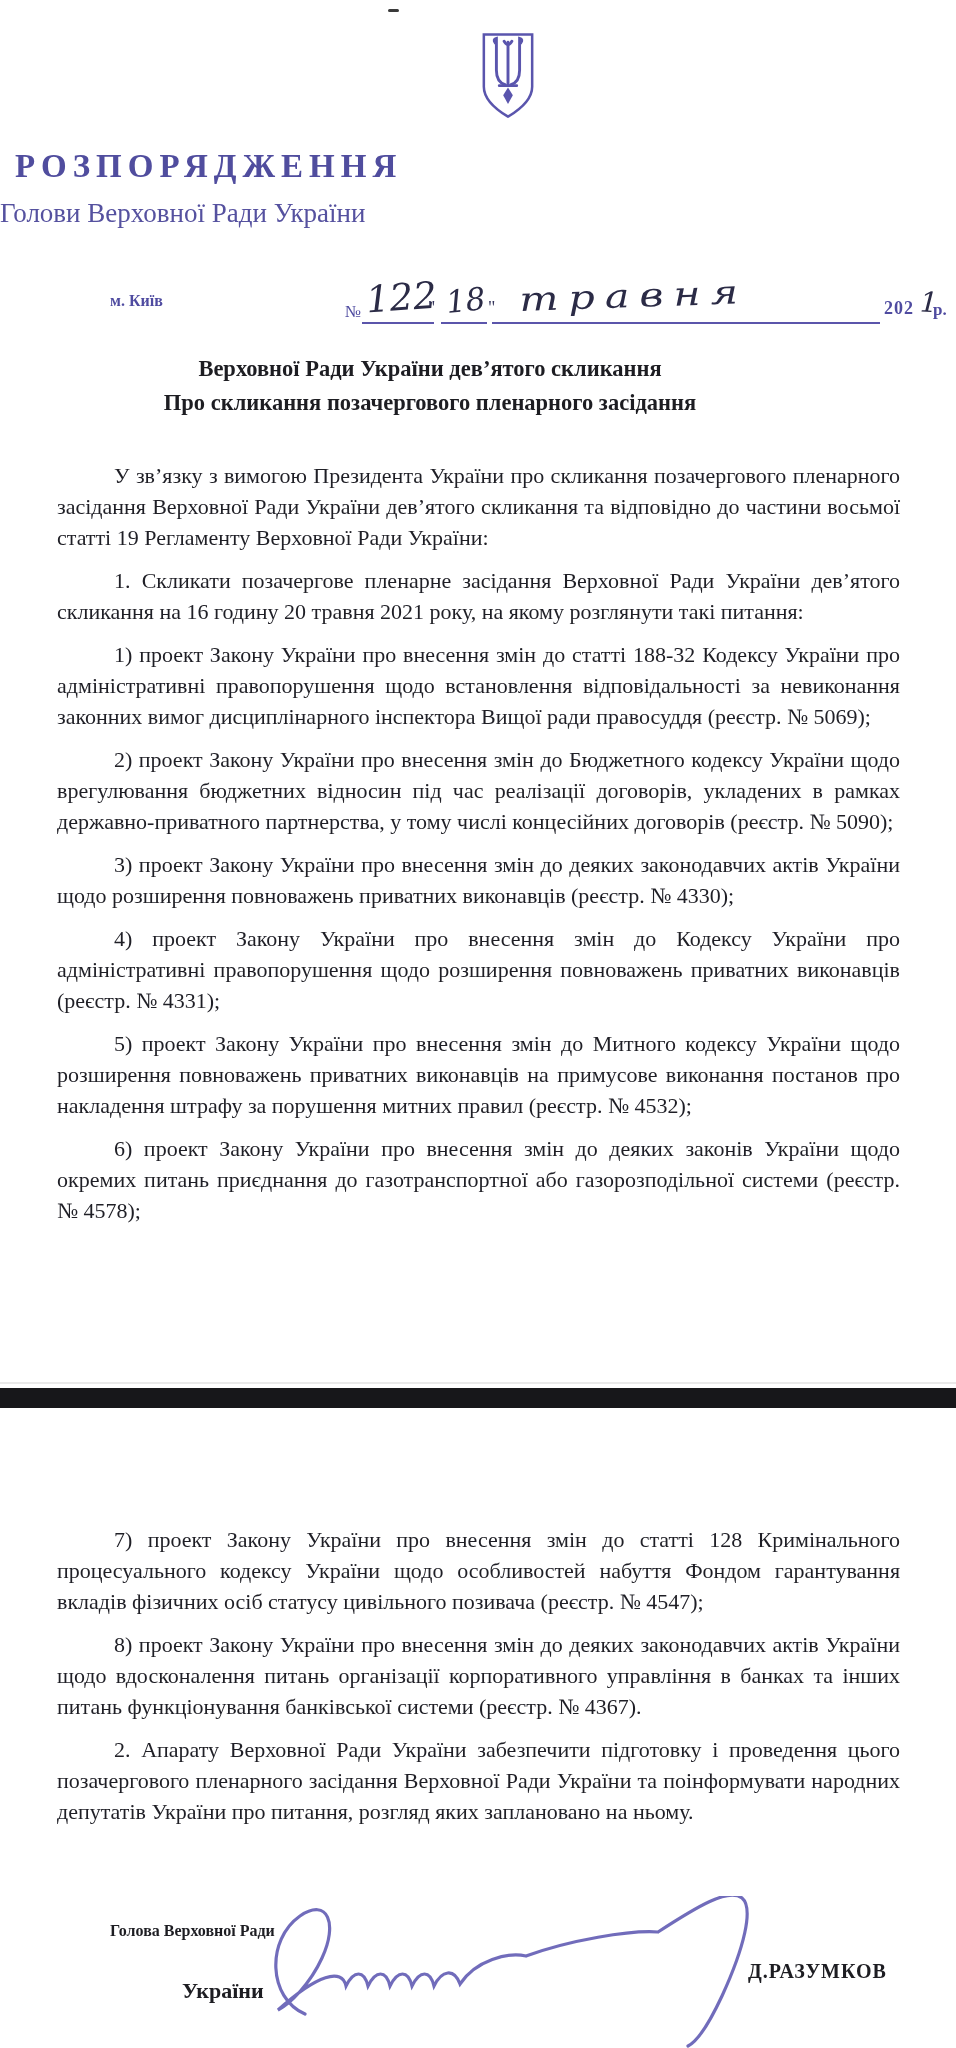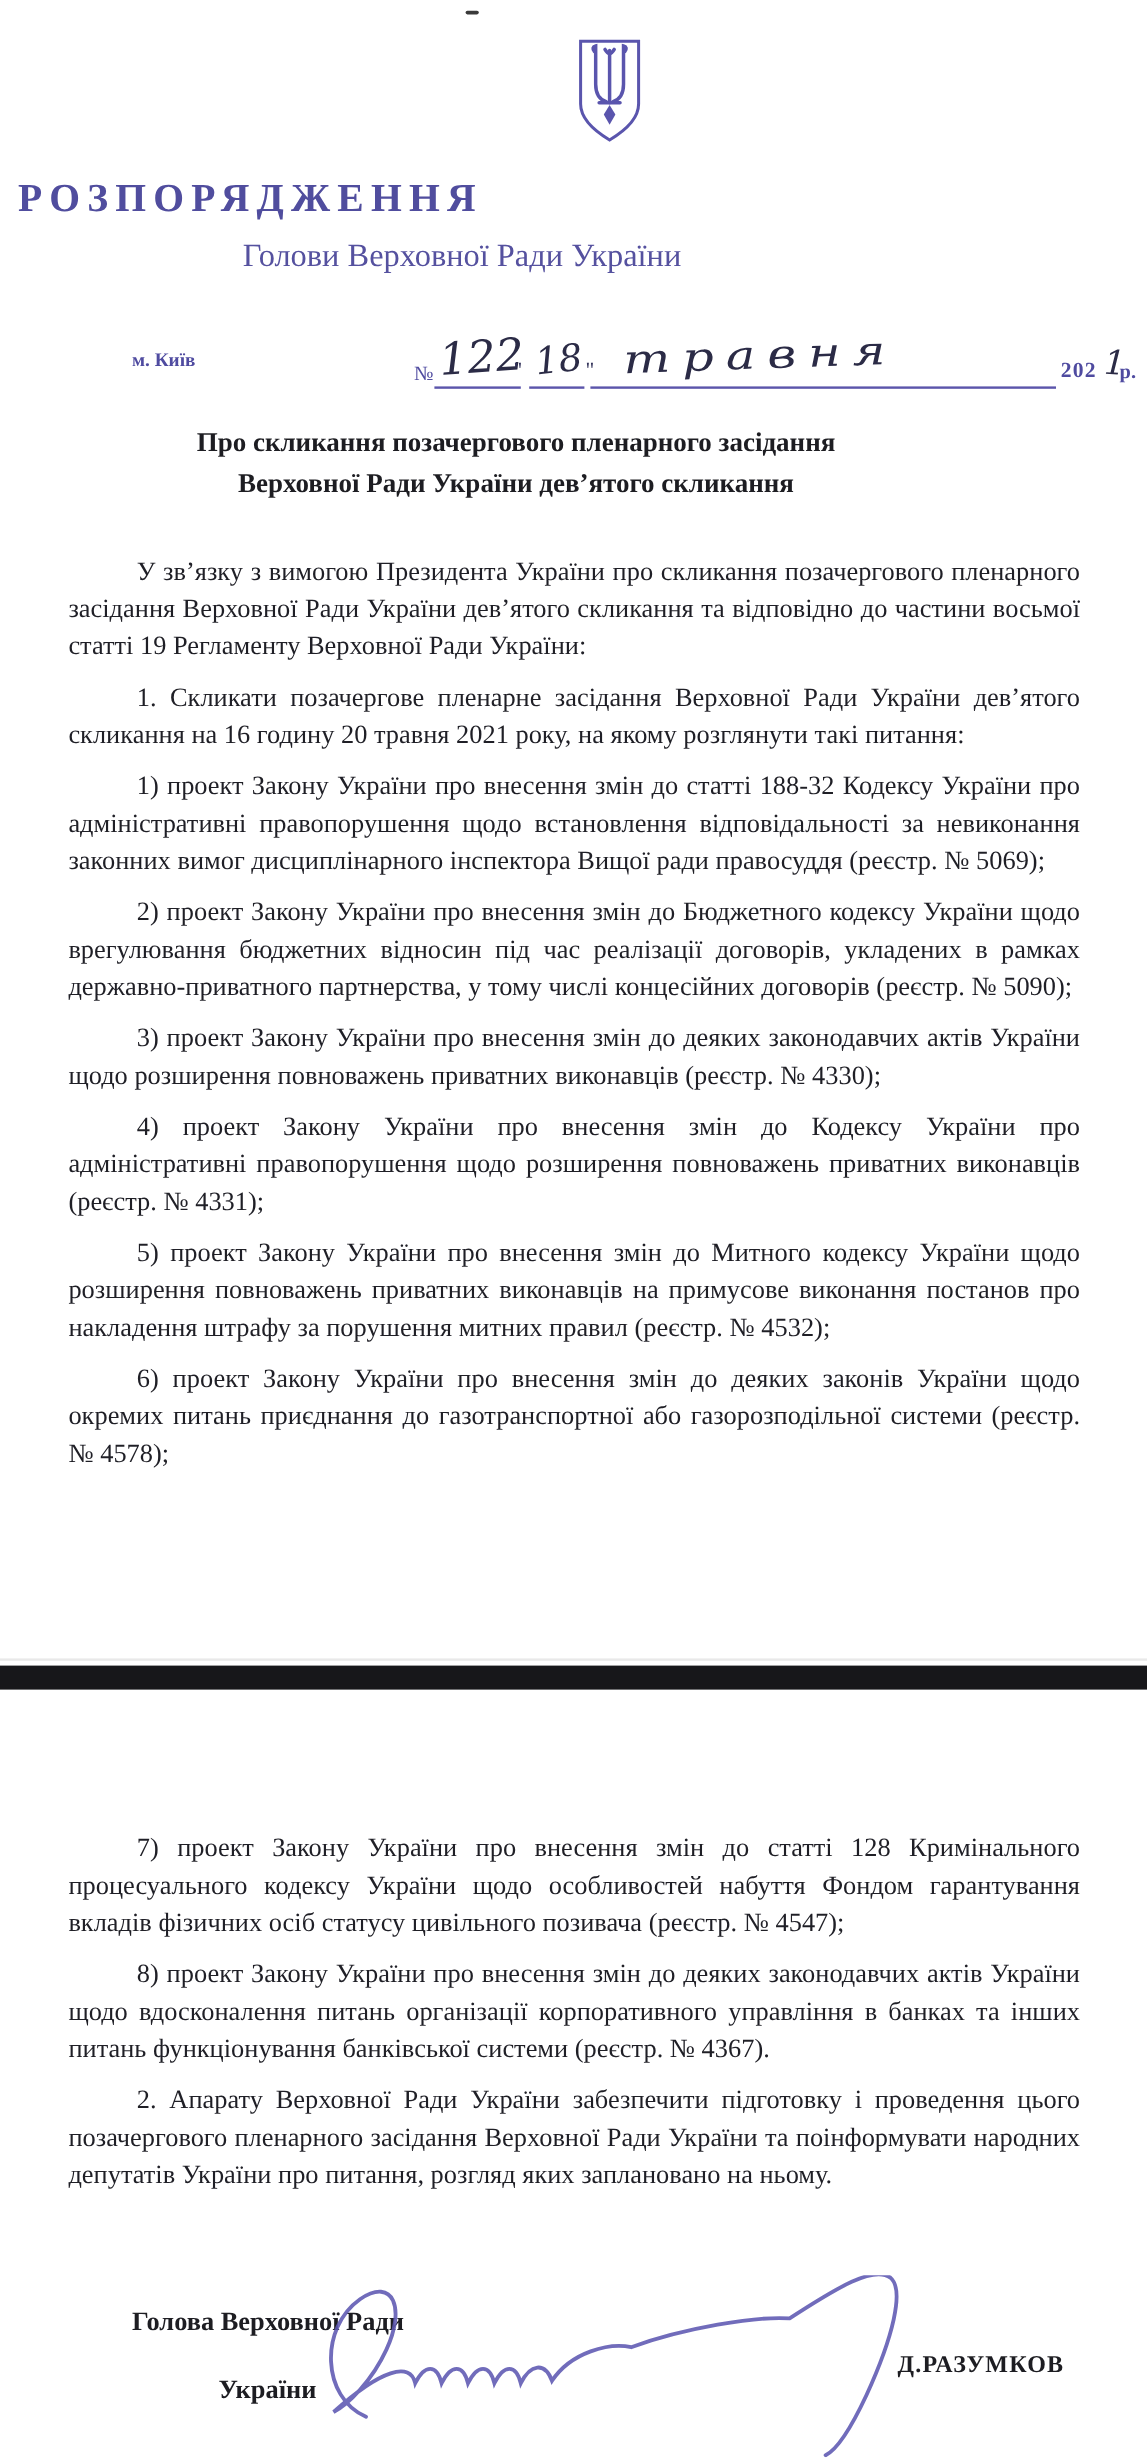--- a/index.html
+++ b/index.html
@@ -11,21 +11,21 @@
   
   .artifact{position:absolute;left:388px;top:9px;width:11px;height:3px;background:#3a3a3a;border-radius:2px;}
   
   .emblem{position:absolute;left:479px;top:31px;width:58px;height:90px;}
   
   .doc-kind{
     position:absolute;left:15px;top:148px;width:940px;text-align:left;
     font-size:33px;font-weight:bold;letter-spacing:6px;color:#504d9e;
   }
   .doc-issuer{
-    position:absolute;left:0px;top:198px;width:770px;text-align:center;
+    position:absolute;left:0px;top:198px;width:770px;text-align:left;
     font-size:27px;color:#55519f;
   }
   
   .meta{position:absolute;left:0;top:280px;width:956px;height:60px;font-size:17px;color:#4f4ba0;}
   .place{position:absolute;left:110px;top:12px;font-weight:bold;font-size:16px;font-family:Liberation Serif, serif;}
   .no-label{position:absolute;left:345px;top:22px;font-size:17px;}
   .u1{position:absolute;left:362px;top:42px;width:72px;border-bottom:2px solid #5b55ab;}
   .u2{position:absolute;left:441px;top:42px;width:46px;border-bottom:2px solid #5b55ab;}
   .u3{position:absolute;left:492px;top:42px;width:388px;border-bottom:2px solid #5b55ab;}
   .hand{font-style:italic;color:#2b2b46;font-family:"DejaVu Serif",serif;}
@@ -47,21 +47,21 @@
   .sec1{top:448px;}
   .sec2{top:1512px;}
   .bodytext p{
     margin:12px 0 11px 0;font-size:22px;line-height:31px;
     text-align:justify;text-indent:57px;
   }
   
   .band{position:absolute;left:0;top:1388px;width:956px;height:20px;background:#17171a;}
   .band::before{content:"";position:absolute;left:0;top:-6px;width:956px;height:2px;background:#e9e9e9;}
   
-  .sig-title1{position:absolute;left:110px;top:1922px;font-size:22px;font-weight:bold;color:#1d1d22;}
+  .sig-title1{position:absolute;left:110px;top:1922px;font-size:16px;font-weight:bold;color:#1d1d22;}
   .sig-title2{position:absolute;left:182px;top:1962px;font-size:22px;font-weight:bold;color:#1d1d22;margin-top:16px;}
   .sig-name{position:absolute;left:748px;top:1960px;font-size:20px;font-weight:bold;letter-spacing:1px;color:#1d1d22;}
   .sig-svg{position:absolute;left:250px;top:1896px;width:560px;height:152px;}
 </style>
 </head>
 <body>
 
 <div class="artifact"></div>
 
 <div class="emblem">
@@ -91,22 +91,22 @@
   <span class="q1">"</span>
   <span class="hand hw-day">18</span>
   <span class="q2">"</span>
   <span class="hand hw-month">травня</span>
   <span class="year">202</span>
   <span class="hand hw-year">1</span>
   <span class="year-suffix">р.</span>
 </div>
 
 <div class="subject">
+  <div>Верховної Ради України дев’ятого скликання</div>
   <div>Про скликання позачергового пленарного засідання</div>
-  <div>Верховної Ради України дев’ятого скликання</div>
 </div>
 
 <div class="bodytext sec1">
   <p>У зв’язку з вимогою Президента України про скликання позачергового пленарного засідання Верховної Ради України дев’ятого скликання та відповідно до частини восьмої статті 19 Регламенту Верховної Ради України:</p>
   <p>1. Скликати позачергове пленарне засідання Верховної Ради України дев’ятого скликання на 16 годину 20 травня 2021 року, на якому розглянути такі питання:</p>
   <p>1) проект Закону України про внесення змін до статті 188-32 Кодексу України про адміністративні правопорушення щодо встановлення відповідальності за невиконання законних вимог дисциплінарного інспектора Вищої ради правосуддя (реєстр. № 5069);</p>
   <p>2) проект Закону України про внесення змін до Бюджетного кодексу України щодо врегулювання бюджетних відносин під час реалізації договорів, укладених в рамках державно-приватного партнерства, у тому числі концесійних договорів (реєстр. № 5090);</p>
   <p>3) проект Закону України про внесення змін до деяких законодавчих актів України щодо розширення повноважень приватних виконавців (реєстр. № 4330);</p>
   <p>4) проект Закону України про внесення змін до Кодексу України про адміністративні правопорушення щодо розширення повноважень приватних виконавців (реєстр. № 4331);</p>
   <p>5) проект Закону України про внесення змін до Митного кодексу України щодо розширення повноважень приватних виконавців на примусове виконання постанов про накладення штрафу за порушення митних правил (реєстр. № 4532);</p>

